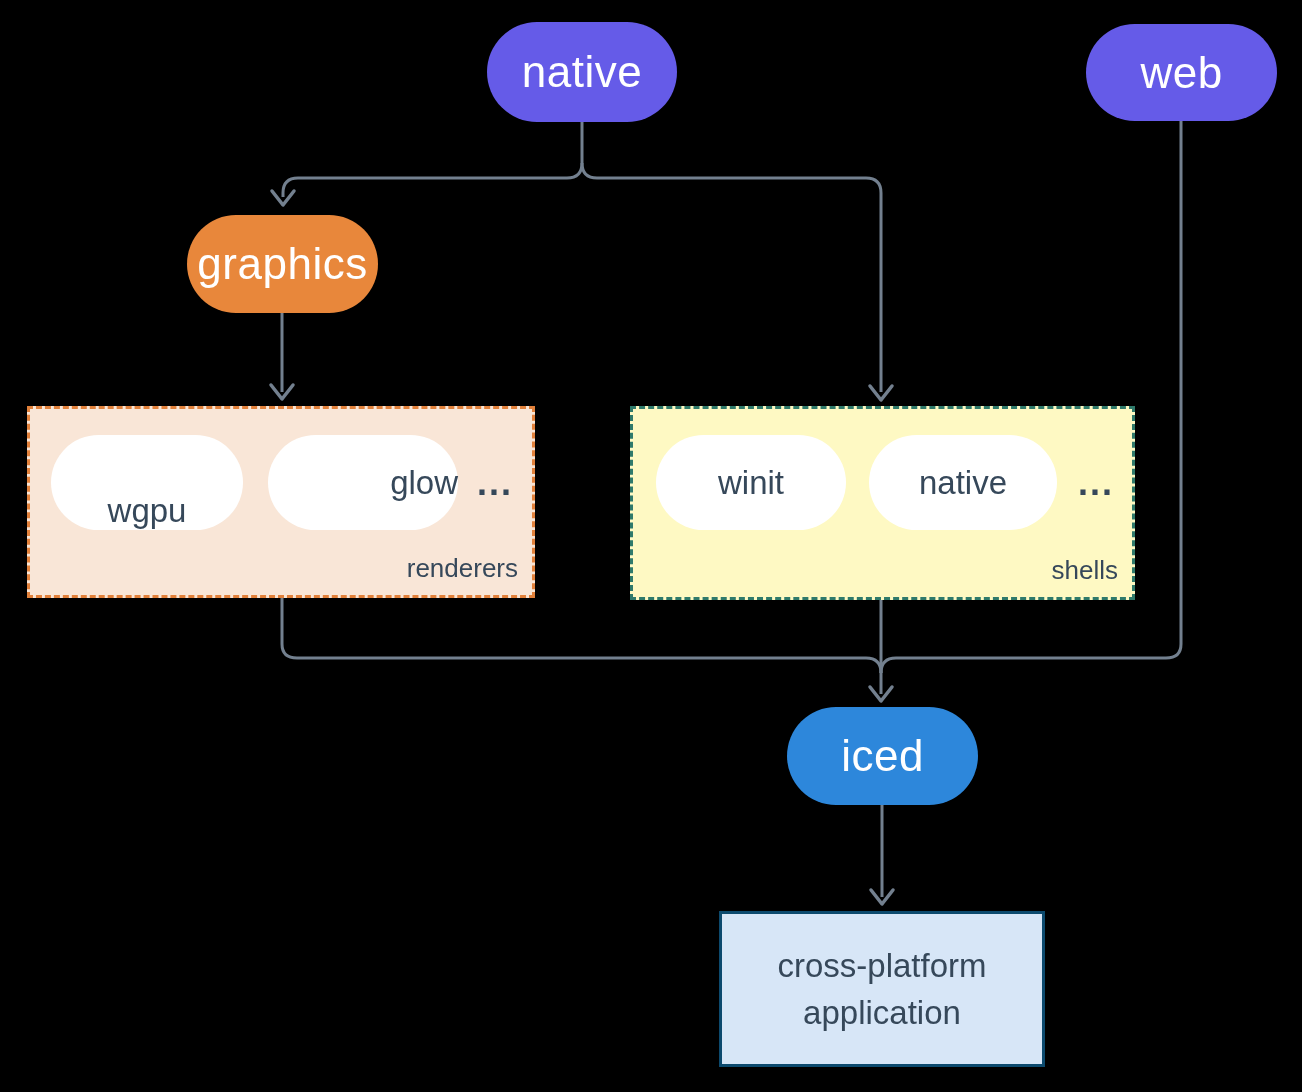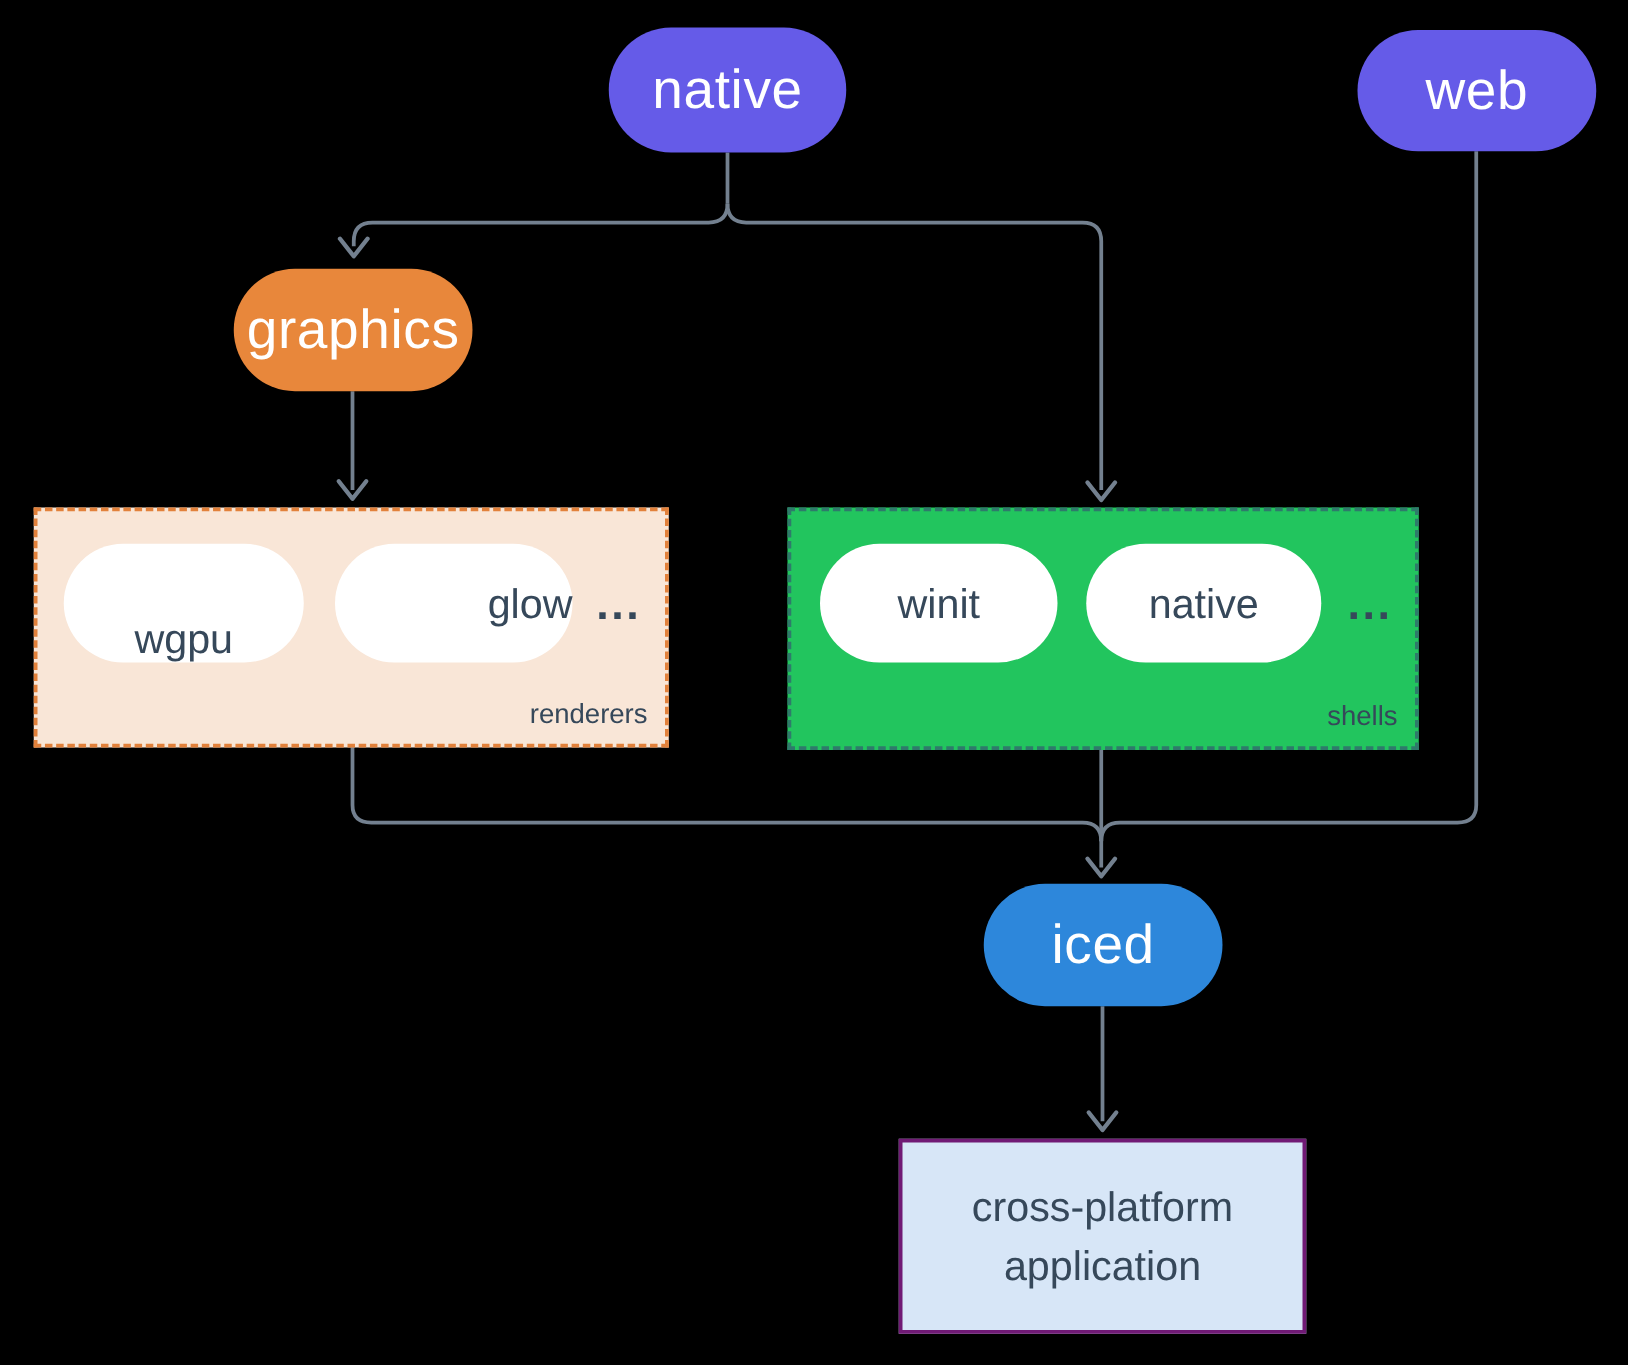--- a/index.html
+++ b/index.html
@@ -50,21 +50,21 @@
     box-sizing: border-box;
     border: 3px dashed;
   }
   .group-renderers {
     left: 27px; top: 406px; width: 508px; height: 192px;
     background: #F9E6D7;
     border-color: #E2813B;
   }
   .group-shells {
     left: 630px; top: 406px; width: 505px; height: 194px;
-    background: #22c55e;
+    background: #fef9c3;
     border-color: #2F7A6B;
   }
   .group-renderers .pill-a { left: 21px;  top: 26px; width: 192px; height: 95px; align-items: flex-end; }
   .group-renderers .pill-b { left: 238px; top: 26px; width: 190px; height: 95px; justify-content: flex-end; }
   .group-shells .pill-a    { left: 23px;  top: 26px; width: 190px; height: 95px; }
   .group-shells .pill-b    { left: 236px; top: 26px; width: 188px; height: 95px; }
   .ellipsis {
     position: absolute;
     top: 26px;
     height: 95px;
@@ -75,29 +75,29 @@
     font-weight: bold;
     color: #36485A;
     letter-spacing: 2px;
   }
   .group-renderers .ellipsis { left: 430px; }
   .group-shells .ellipsis    { left: 428px; }
   .group-label {
     position: absolute;
     right: 14px;
     bottom: 11px;
-    font-size: 22px;
+    font-size: 26px;
     color: #36485A;
   }
   .app-box {
     position: absolute;
     left: 719px; top: 911px; width: 326px; height: 156px;
     box-sizing: border-box;
     background: #D7E6F7;
-    border: 3px solid #701a75;
+    border: 3px solid #0c4a6e;
     display: flex;
     align-items: center;
     justify-content: center;
     text-align: center;
     font-size: 33px;
     line-height: 47px;
     color: #36485A;
     padding: 0 20px;
   }
 </style>

